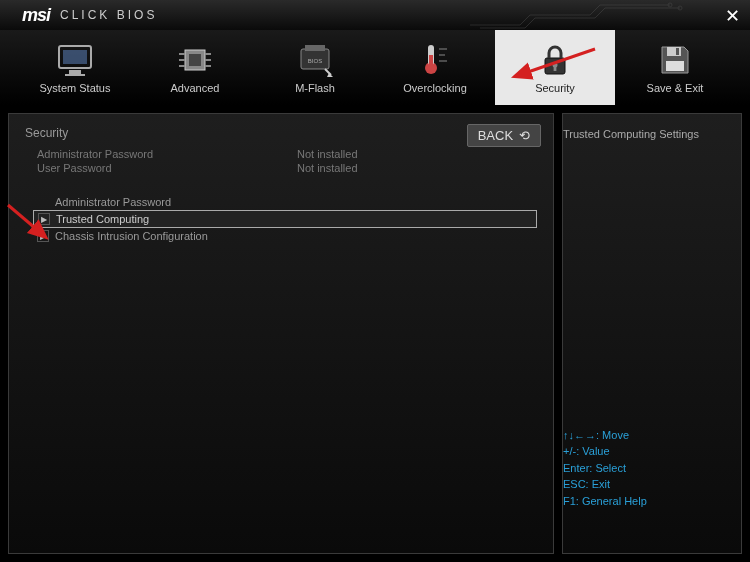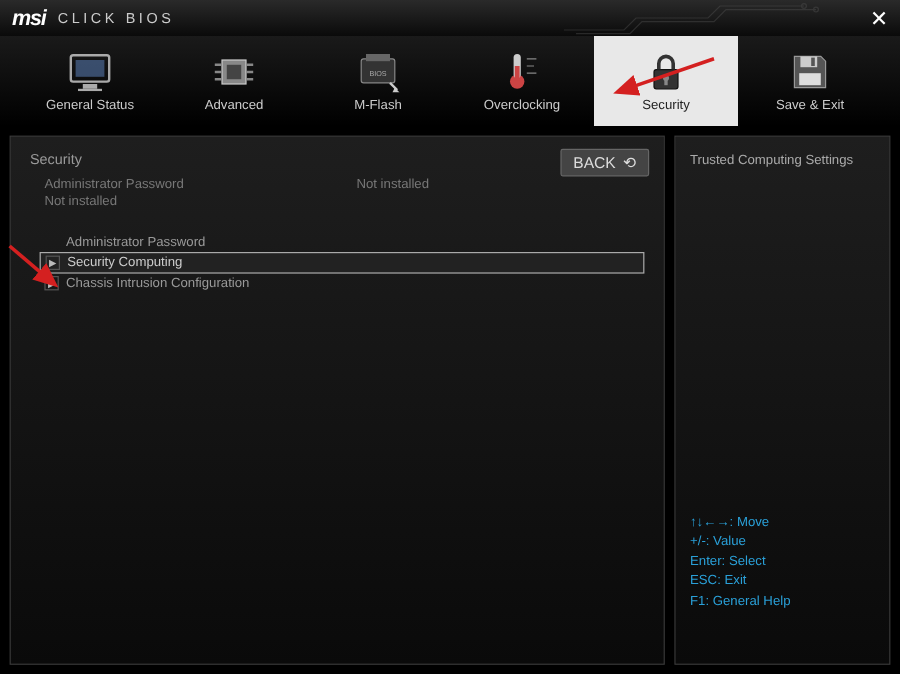--- a/index.html
+++ b/index.html
@@ -14,21 +14,21 @@
   .header {
     height: 30px;
     background: linear-gradient(#2a2a2a, #0a0a0a);
     display: flex; align-items: center;
     padding: 0 10px;
     position: relative;
   }
   .brand { display: flex; align-items: center; gap: 10px; }
   .msi-logo {
     color: #fff; font-weight: bold; font-style: italic;
-    font-size: 18px; letter-spacing: -1px;
+    font-size: 18px; letter-spacing: -1px; margin-left: 12px;
   }
   .bios-title { color: #ccc; font-size: 12px; letter-spacing: 3px; }
   .decor-lines {
     position: absolute; right: 60px; top: 0; height: 30px; width: 220px;
     opacity: 0.4;
   }
   .close-btn {
     position: absolute; right: 10px; top: 5px;
     color: #fff; font-size: 18px; cursor: pointer;
   }
@@ -86,21 +86,21 @@
   }
   .tri {
     display:inline-flex; width:12px; height:12px;
     align-items:center; justify-content:center;
     border:1px solid #555; font-size:8px; color:#bbb;
   }
   .side-panel {
     width: 180px;
     background: linear-gradient(#1e1e1e, #0a0a0a);
     border: 1px solid #3a3a3a;
-    padding: 14px 12px;
+    padding: 14px 0;
     display: flex; flex-direction: column;
     font-size: 11px;
   }
   .help-title { color: #aaa; }
   .help-keys { margin-top: auto; color: #2aa0d8; line-height: 1.5; font-size: 11px; padding-bottom: 30px;}
   .arrow {
     position: absolute; pointer-events: none;
   }
   .arrow svg { overflow: visible; }
 </style>
@@ -126,21 +126,21 @@
 <div class="nav">
   <div class="nav-item">
     <span class="nav-icon">
       <svg width="40" height="32" viewBox="0 0 40 32">
           <rect x="4" y="2" width="32" height="22" rx="2" fill="none" stroke="#aaa" stroke-width="2"></rect>
           <rect x="14" y="26" width="12" height="4" fill="#aaa"></rect>
           <rect x="10" y="30" width="20" height="2" fill="#aaa"></rect>
           <rect x="8" y="6" width="24" height="14" fill="#5577aa" opacity="0.6"></rect>
         </svg>
     </span>
-    <span>General Status</span>
+    <span>System Status</span>
   </div>
   <div class="nav-item">
     <span class="nav-icon">
       <svg width="36" height="32" viewBox="0 0 36 32">
           <rect x="8" y="6" width="20" height="20" fill="#888" stroke="#ccc"></rect>
           <rect x="12" y="10" width="12" height="12" fill="#444"></rect>
           <g stroke="#888" stroke-width="2">
             <line x1="2" y1="10" x2="8" y2="10"></line>
             <line x1="2" y1="16" x2="8" y2="16"></line>
             <line x1="2" y1="22" x2="8" y2="22"></line>
@@ -208,30 +208,31 @@
     <div class="back-btn">
       <span>BACK</span>
       <span>⟲</span>
     </div>
     <div class="section-title">Security</div>
     <div class="pw-row">
       <span class="pw-label">Administrator Password</span>
       <span>Not installed</span>
     </div>
     <div class="pw-row">
+      <span class="pw-label">User Password</span>
       <span>Not installed</span>
     </div>
     <div class="divider"></div>
     <div class="menu-item">
       <span style="width:12px"></span>
       <span>Administrator Password</span>
     </div>
     <div class="menu-item sel">
       <span class="tri">▶</span>
-      <span>Security Computing</span>
+      <span>Trusted Computing</span>
     </div>
     <div class="menu-item">
       <span class="tri">▶</span>
       <span>Chassis Intrusion Configuration</span>
     </div>
   </div>
 
   <div class="side-panel">
     <div class="help-title">Trusted Computing Settings</div>
     <div class="help-keys">

